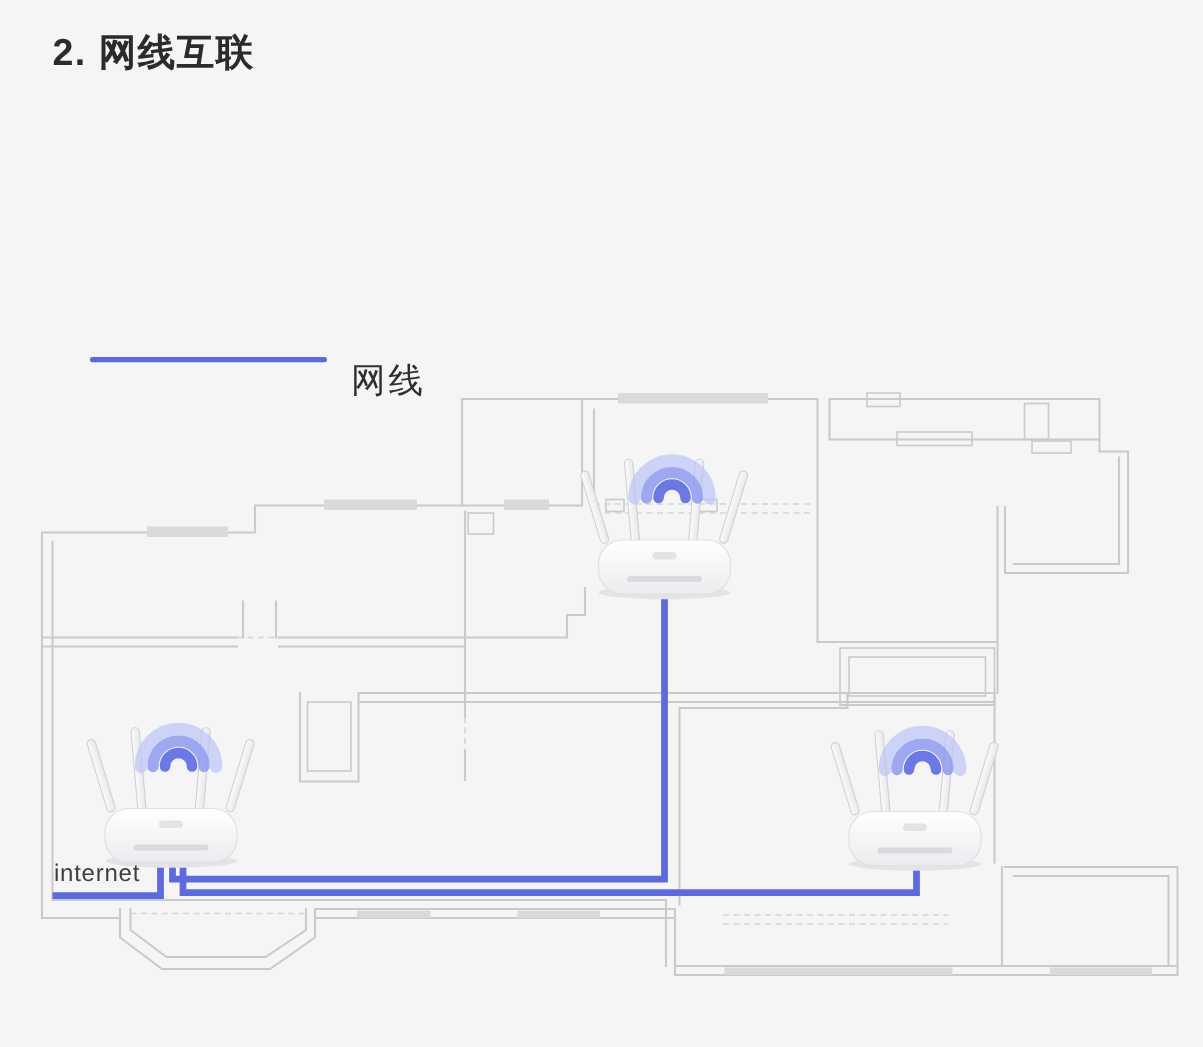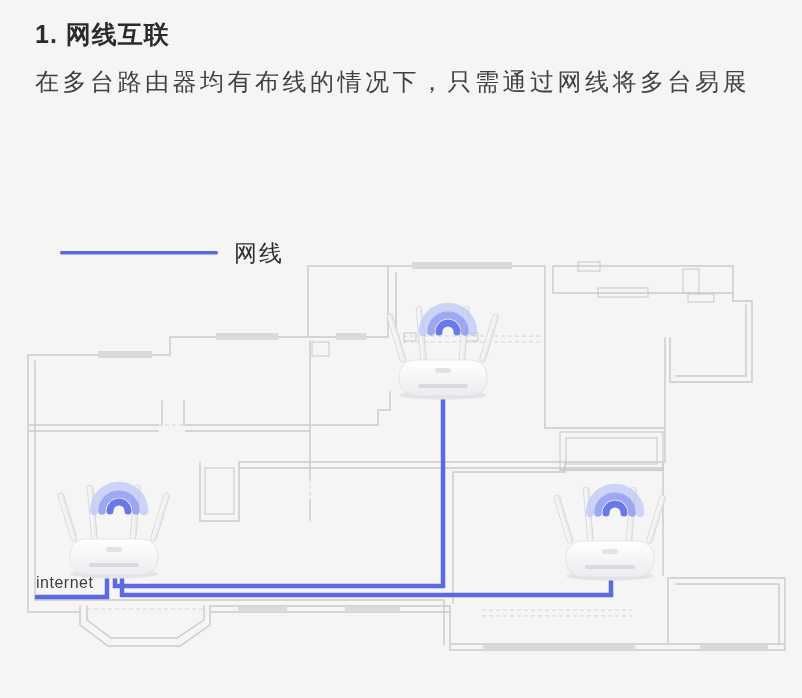--- a/index.html
+++ b/index.html
@@ -11,43 +11,42 @@
   .section-title{
     position:absolute;left:35px;top:18px;
     font-size:25px;font-weight:bold;color:#2b2b2b;letter-spacing:1px;
   }
   .paragraph{
     position:absolute;left:35px;top:58px;width:750px;
     font-size:24px;color:#414141;line-height:48px;letter-spacing:3.5px;
   }
   .legend{
     position:absolute;left:60px;top:238px;height:30px;
-    display:flex;align-items:center;gap:16px;
+    display:flex;gap:16px;
   }
   .legend svg{display:block}
   .legend-label{font-size:23px;color:#2f2f2f;letter-spacing:2px}
   .diagram{position:absolute;left:0;top:258px;width:666px;height:440px}
   .diagram > svg{position:absolute;left:0;top:0}
   .internet-label{
     position:absolute;left:36px;top:316px;
     font-size:16px;color:#3f3f3f;letter-spacing:0.5px;
   }
   .wall{fill:none;stroke-width:1.4;stroke-linecap:square}
   .box{fill:none;stroke-width:1.1}
   .dash{fill:none;stroke-width:1.1;stroke-dasharray:4 3}
   .cable{fill:none;stroke-width:4.5}
   .ant{stroke:#cfcfd4;stroke-width:0.7}
 </style>
 </head>
 <body>
 
-<div class="section-title">1. 网线互联</div>
+<div class="section-title">2. 网线互联</div>
 
 <div class="paragraph">
-  <div>在多台路由器均有布线的情况下，只需通过网线将多台易展</div>
 </div>
 
 <div class="legend">
   <svg width="158" height="4">
     <rect x="0" y="0" width="158" height="3.5" rx="1.5" fill="#5c6ae2"></rect>
   </svg>
   <span class="legend-label">网线</span>
 </div>
 
 <div class="diagram">

